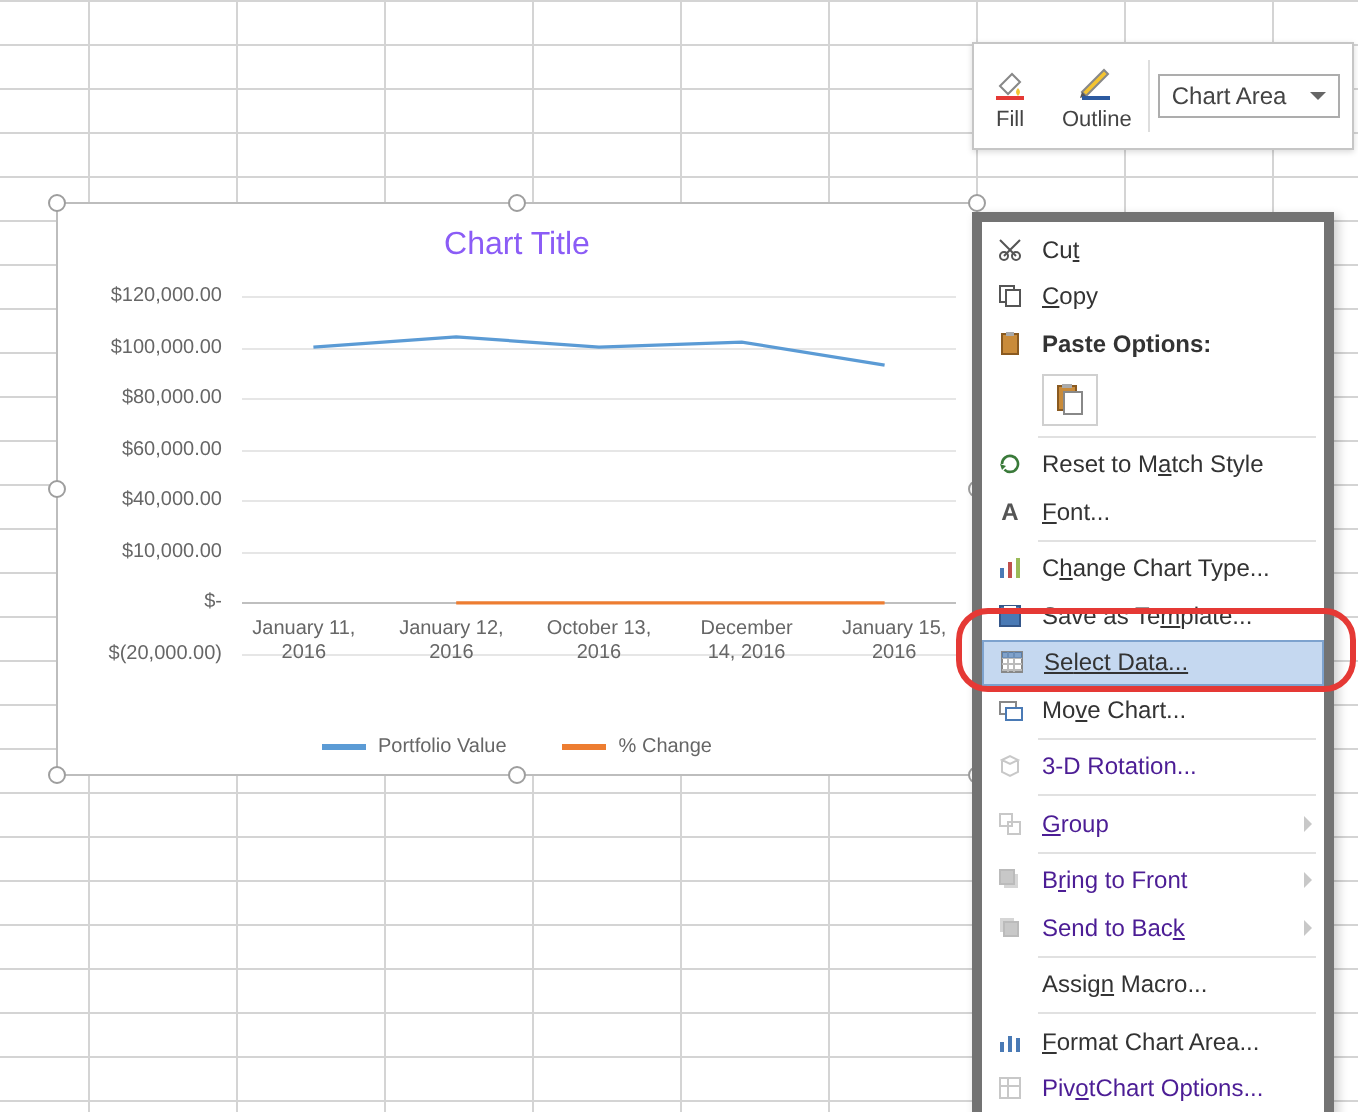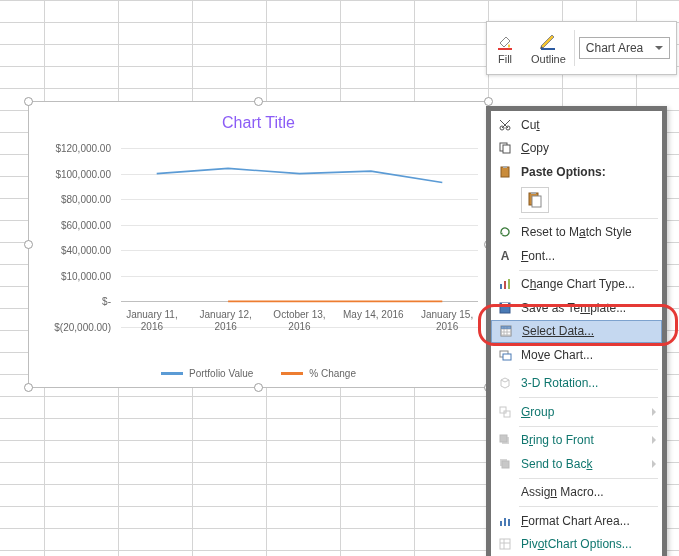--- a/index.html
+++ b/index.html
@@ -57,21 +57,21 @@
 .swatch { width: 22px; height: 2.5px; }
 
 
 .ctx {
   position: absolute; top: 106px; left: 486px; width: 181px;
   background: #fff; border: 5px solid #737373; box-shadow: 2px 2px 5px rgba(0,0,0,.2);
   font-size: 12px; padding: 2px 0;
 }
 .ctx-item { display: flex; align-items: center; height: 23.5px; padding: 0 6px 0 4px; color: #333; }
 .ctx-item.highlight { background: #c5d8f0; border: 1px solid #7da2ce; height: 23.5px; text-decoration: underline; }
-.ctx-item.disabled { color: #0f766e; }
+.ctx-item.disabled { color: #4c1d95; }
 .ctx-icon { width: 20px; height: 18px; display: flex; align-items: center; justify-content: center; margin-right: 6px; }
 .ctx-label { flex: 1; overflow: hidden; }
 .ctx-sub { width: 0; height: 0; border-top: 4px solid transparent; border-bottom: 4px solid transparent; border-left: 4px solid #666; margin-left: 4px; }
 .ctx-item.disabled .ctx-sub { border-left-color: #c8c8c8; }
 .ctx-sep { height: 1px; margin: 2px 4px 2px 28px; background: #e1e1e1; }
 .ctx .u { text-decoration: underline; }
 .ctx-paste-row { padding-left: 30px; height: 32px; display: flex; align-items: center; }
 .paste-opt { width: 28px; height: 26px; border: 1px solid #d0d0d0; display: flex; align-items: center; justify-content: center; background: #fff; }
 
 
@@ -151,21 +151,21 @@
         <polyline points="10,14.3 30,11.4 50,14.3 70,12.9 90,19.3" fill="none" stroke="#5b9bd5" stroke-width="1.6" vector-effect="non-scaling-stroke"></polyline>
         <polyline points="30,85.7 50,85.7 70,85.7 90,85.7" fill="none" stroke="#ed7d31" stroke-width="1.6" vector-effect="non-scaling-stroke"></polyline>
       </svg>
     </div>
   </div>
 
   <div class="x-axis">
     <div class="x-tick">January 11, 2016</div>
     <div class="x-tick">January 12, 2016</div>
     <div class="x-tick">October 13, 2016</div>
-    <div class="x-tick">May 14, 2016</div>
+    <div class="x-tick">December 14, 2016</div>
     <div class="x-tick">January 15, 2016</div>
   </div>
 
   <div class="legend">
     <div class="legend-item">
       <div class="swatch" style="background:#5b9bd5"></div>
       <span>Portfolio Value</span>
     </div>
     <div class="legend-item">
       <div class="swatch" style="background:#ed7d31"></div>

